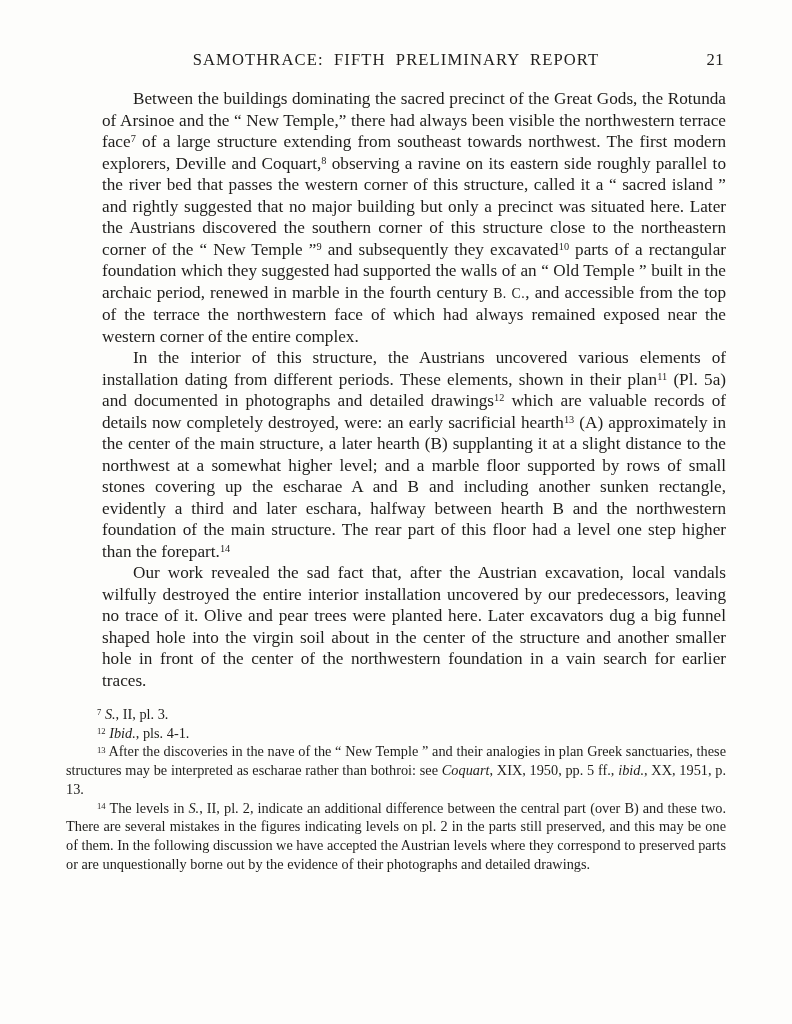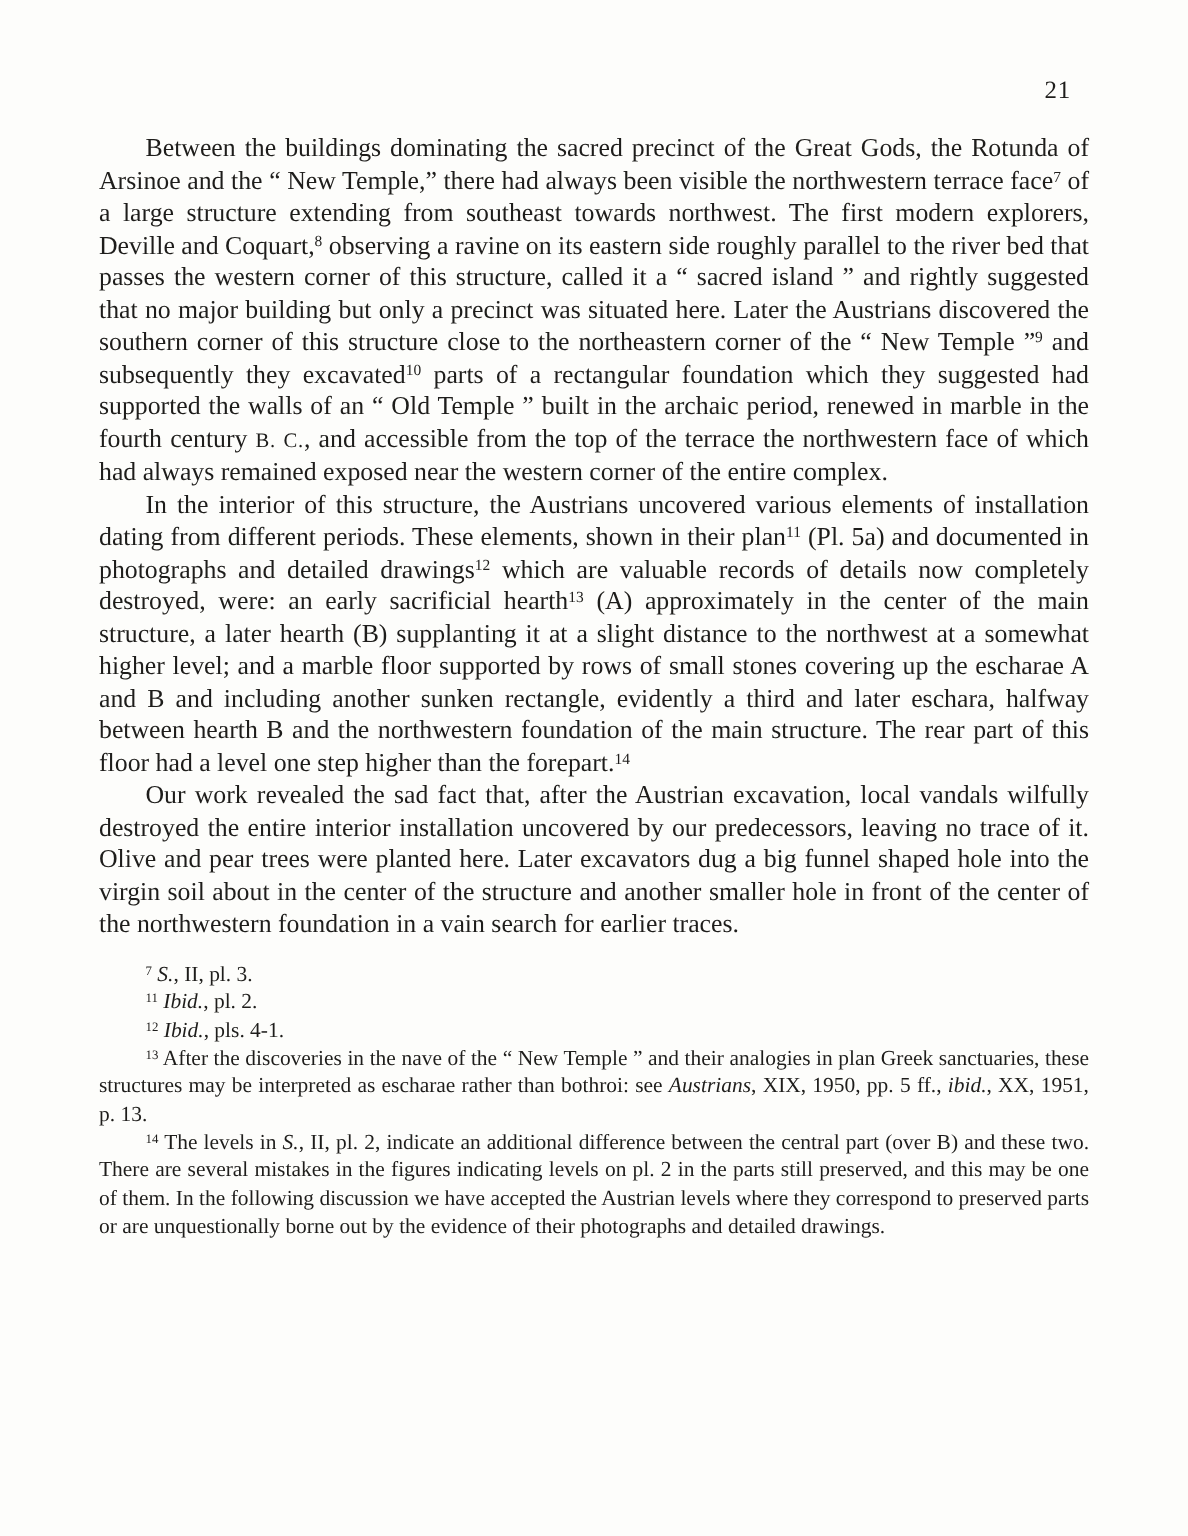--- a/index.html
+++ b/index.html
@@ -33,31 +33,32 @@
     height: 22px;
     font-size: 16.6px;
     line-height: 20px;
     letter-spacing: 1.1px;
     word-spacing: 5px;
     text-align: center;
     white-space: nowrap;
   }
   .running-head .page-num {
     position: absolute;
-    right: 12px;
+    right: 2px;
     top: 0;
     letter-spacing: 0.5px;
     word-spacing: 0;
   }
   .body-block {
     margin-top: 16px;
     font-size: 17.2px;
     line-height: 21.5px;
     text-align: justify;
     text-justify: inter-word;
+    margin-left: 36px;
   }
   p.body-para {
     margin: 0;
     text-indent: 31px;
   }
   .footnote-block {
     margin-top: 14px;
     font-size: 14.3px;
     line-height: 18.7px;
     text-align: justify;
@@ -81,31 +82,31 @@
     letter-spacing: 0.5px;
   }
 </style>
 </head>
 <body>
 
 <div class="page">
   <div class="content">
 
     <div class="running-head">
+      <span>SAMOTHRACE: FIFTH PRELIMINARY REPORT</span>
       <span class="page-num">21</span>
     </div>
 
     <div class="body-block" id="body-root">
         <p class="body-para"><span>Between the buildings dominating the sacred precinct of the Great Gods, the Rotunda of Arsinoe and the “ New Temple,” there had always been visible the northwestern terrace face</span><sup>7</sup><span> of a large structure extending from southeast towards northwest. The first modern explorers, Deville and Coquart,</span><sup>8</sup><span> observing a ravine on its eastern side roughly parallel to the river bed that passes the western corner of this structure, called it a “ sacred island ” and rightly suggested that no major building but only a precinct was situated here. Later the Austrians discovered the southern corner of this structure close to the northeastern corner of the “ New Temple ”</span><sup>9</sup><span> and subsequently they excavated</span><sup>10</sup><span> parts of a rectangular foundation which they suggested had supported the walls of an “ Old Temple ” built in the archaic period, renewed in marble in the fourth century </span><span class="sc">B. C.</span><span>, and accessible from the top of the terrace the northwestern face of which had always remained exposed near the western corner of the entire complex.</span></p>
         <p class="body-para"><span>In the interior of this structure, the Austrians uncovered various elements of installation dating from different periods. These elements, shown in their plan</span><sup>11</sup><span> (Pl. 5a) and documented in photographs and detailed drawings</span><sup>12</sup><span> which are valuable records of details now completely destroyed, were: an early sacrificial hearth</span><sup>13</sup><span> (A) approximately in the center of the main structure, a later hearth (B) supplanting it at a slight distance to the northwest at a somewhat higher level; and a marble floor supported by rows of small stones covering up the escharae A and B and including another sunken rectangle, evidently a third and later eschara, halfway between hearth B and the northwestern foundation of the main structure. The rear part of this floor had a level one step higher than the forepart.</span><sup>14</sup></p>
         <p class="body-para"><span>Our work revealed the sad fact that, after the Austrian excavation, local vandals wilfully destroyed the entire interior installation uncovered by our predecessors, leaving no trace of it. Olive and pear trees were planted here. Later excavators dug a big funnel shaped hole into the virgin soil about in the center of the structure and another smaller hole in front of the center of the northwestern foundation in a vain search for earlier traces.</span></p>
       </div>
 
     <div class="footnote-block" id="footnotes-root">
         <p class="footnote"><sup>7</sup> <i>S.</i><span>, II, pl. 3.</span></p>
-        <p class="footnote"><sup>11</sup> <i>Ibid.</i><span>, pl. 2.</span></p>
         <p class="footnote"><sup>12</sup> <i>Ibid.</i><span>, pls. 4-1.</span></p>
-        <p class="footnote"><sup>13</sup> <span>After the discoveries in the nave of the “ New Temple ” and their analogies in plan Greek sanctuaries, these structures may be interpreted as escharae rather than bothroi: see </span><i>Austrians</i><span>, XIX, 1950, pp. 5 ff., </span><i>ibid.</i><span>, XX, 1951, p. 13.</span></p>
+        <p class="footnote"><sup>13</sup> <span>After the discoveries in the nave of the “ New Temple ” and their analogies in plan Greek sanctuaries, these structures may be interpreted as escharae rather than bothroi: see </span><i>Coquart</i><span>, XIX, 1950, pp. 5 ff., </span><i>ibid.</i><span>, XX, 1951, p. 13.</span></p>
         <p class="footnote"><sup>14</sup> <span>The levels in </span><i>S.</i><span>, II, pl. 2, indicate an additional difference between the central part (over B) and these two. There are several mistakes in the figures indicating levels on pl. 2 in the parts still preserved, and this may be one of them. In the following discussion we have accepted the Austrian levels where they correspond to preserved parts or are unquestionally borne out by the evidence of their photographs and detailed drawings.</span></p>
       </div>
 
   </div>
 </div>
 
 </body></html>

